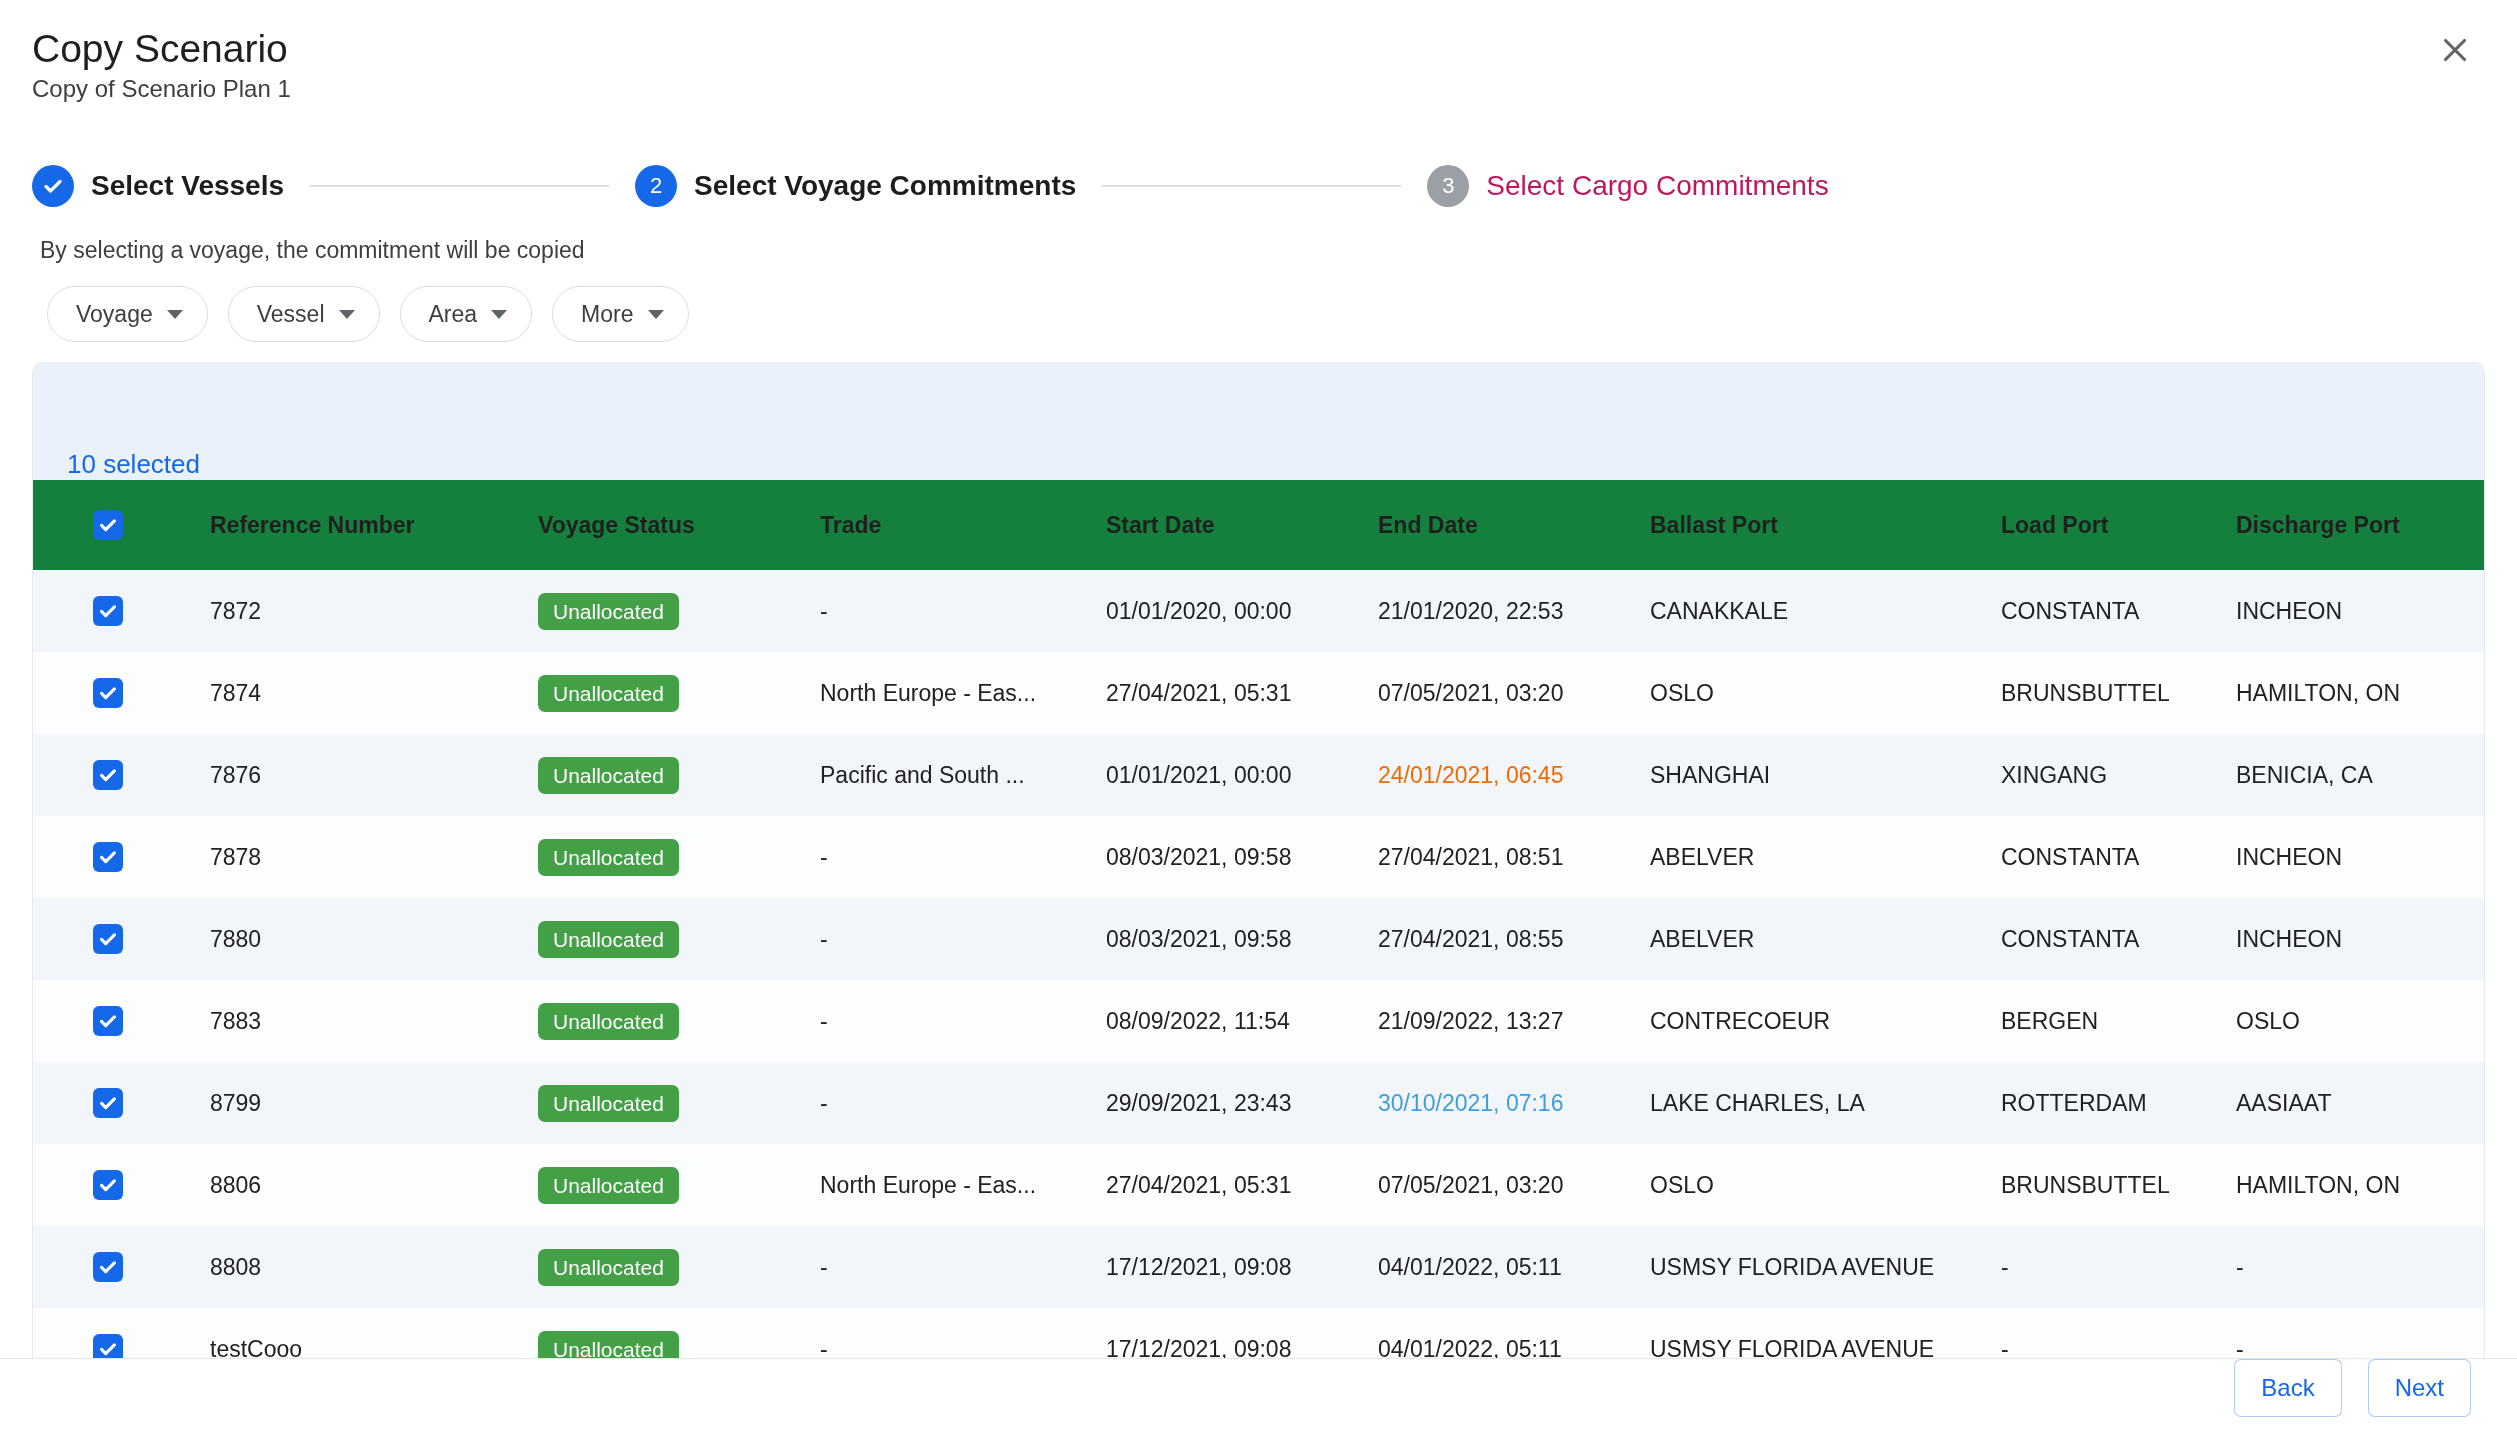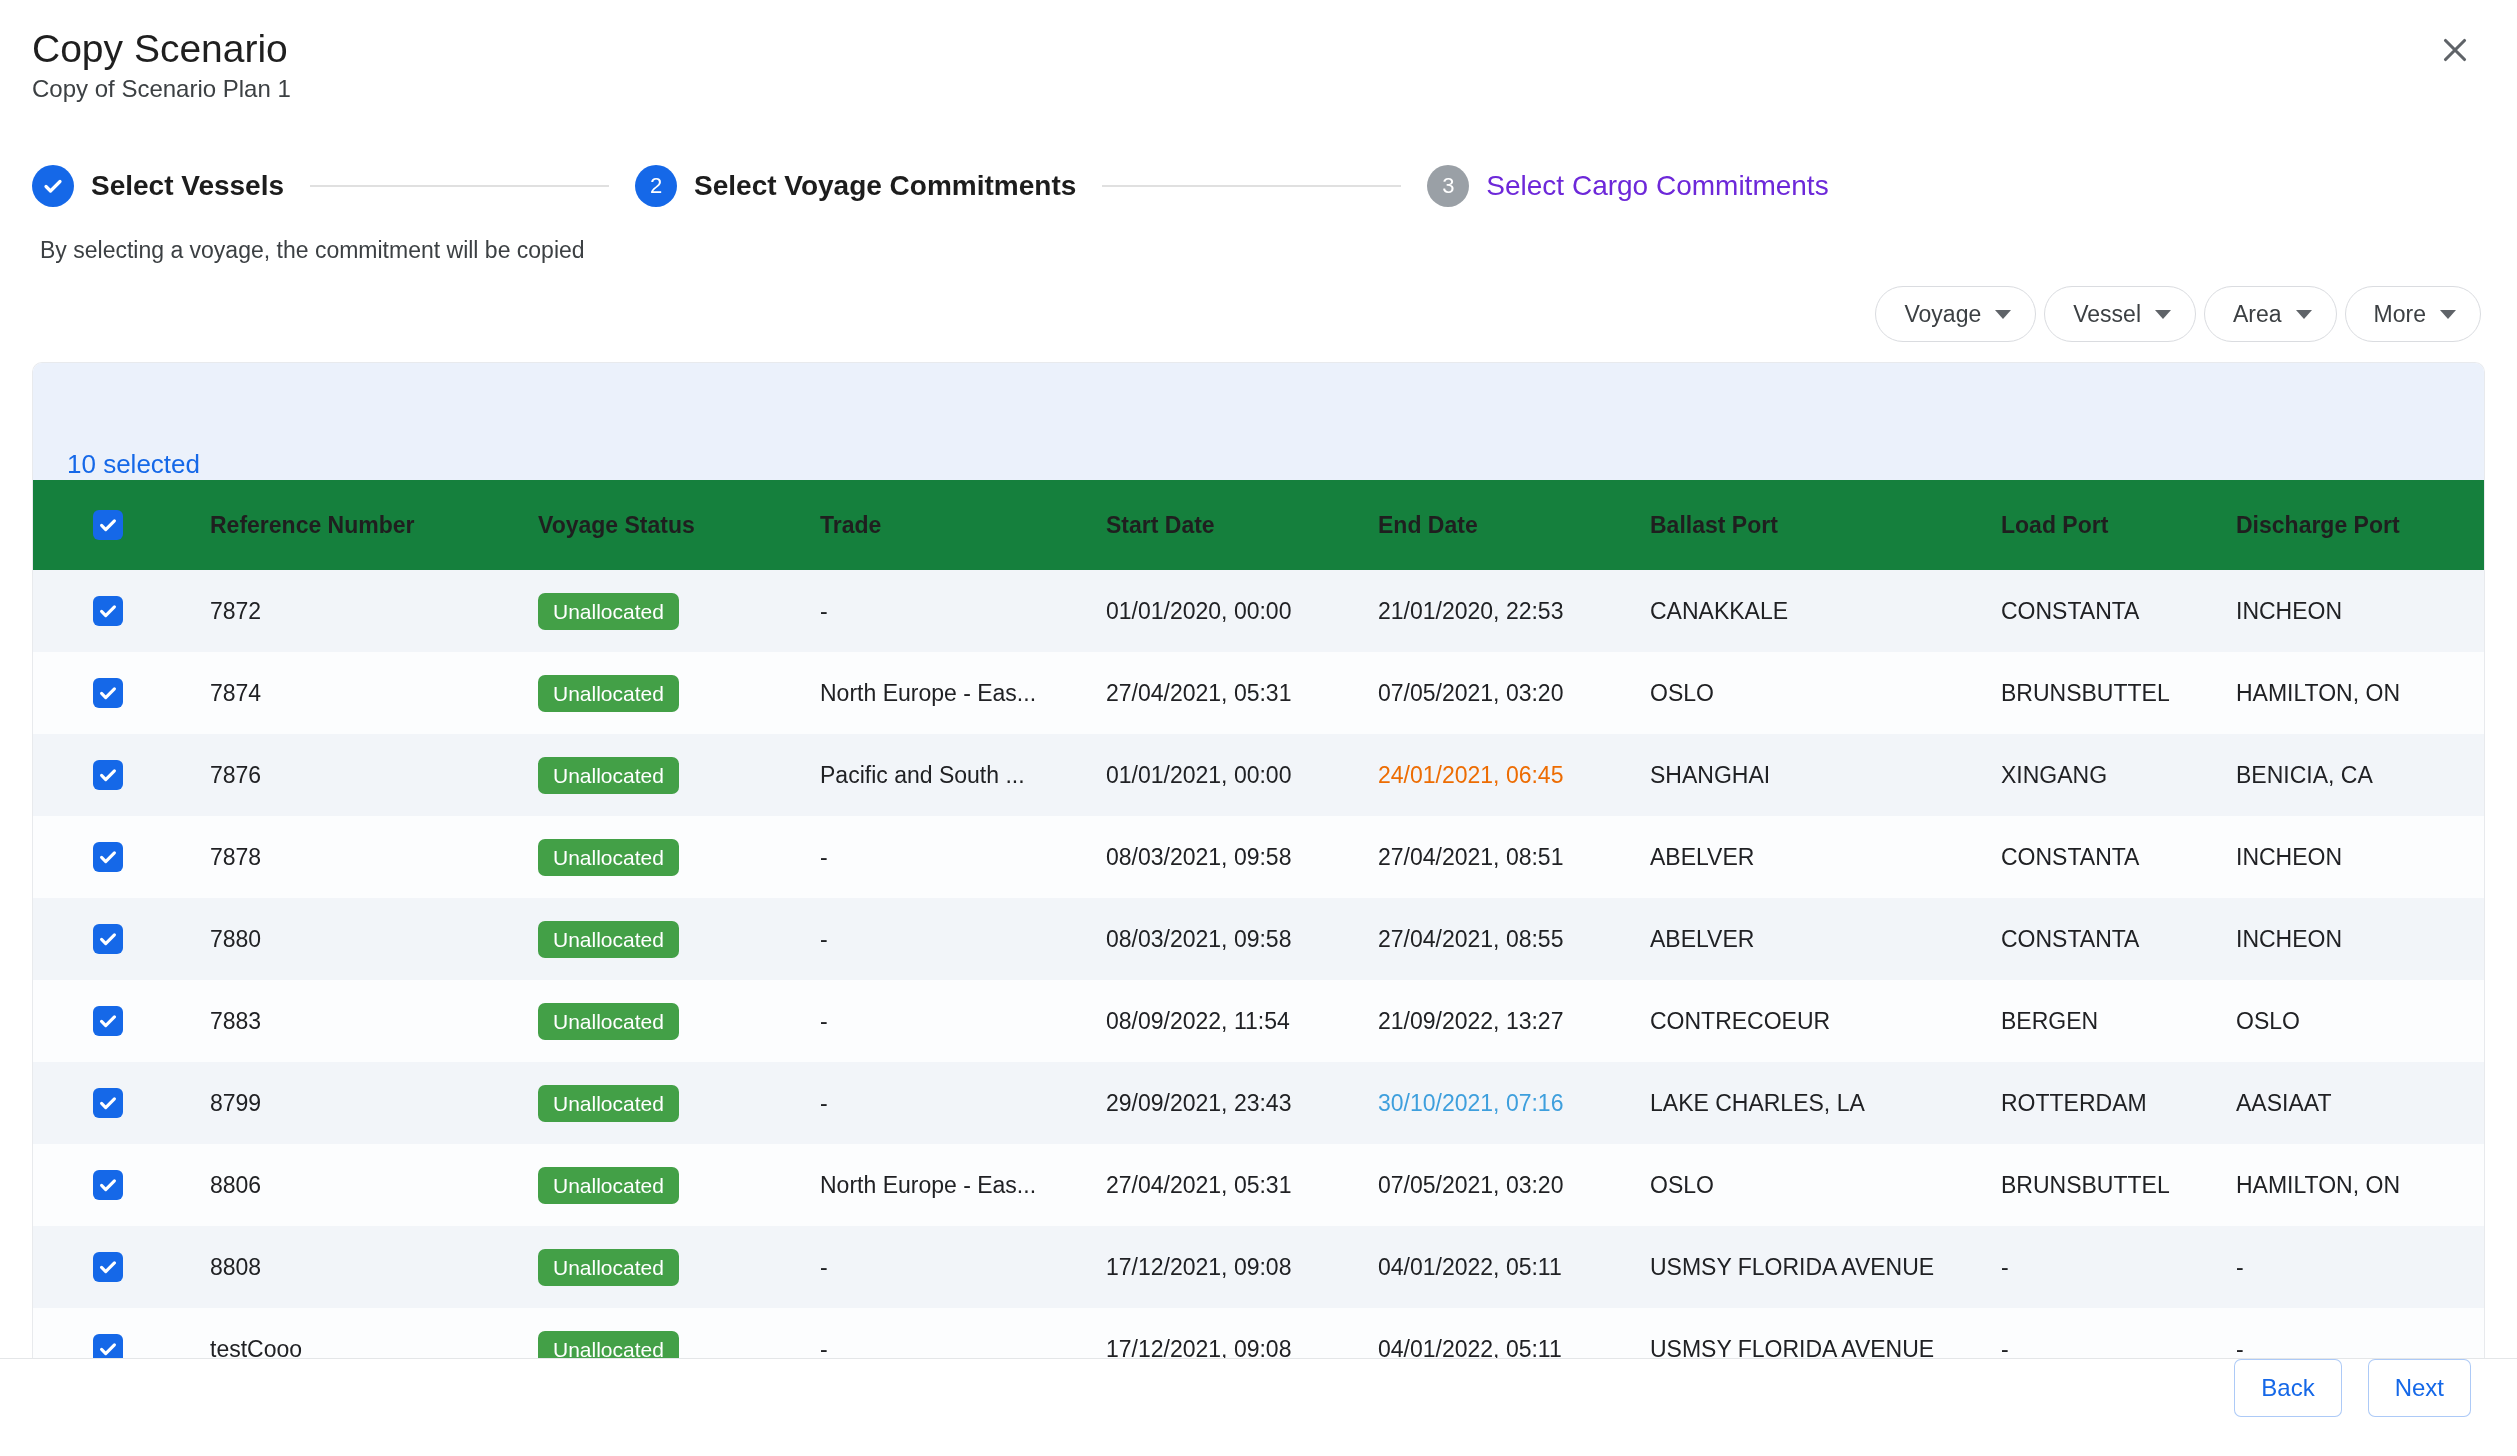--- a/index.html
+++ b/index.html
@@ -26,27 +26,27 @@
   .close-btn svg{width:38px;height:38px;}
 
   
   .stepper{display:flex;align-items:center;margin-top:62px;padding:0 32px;}
   .step{display:flex;align-items:center;cursor:pointer;flex:0 0 auto;}
   .step-circle{width:42px;height:42px;border-radius:50%;display:flex;align-items:center;justify-content:center;color:#fff;font-size:22px;font-weight:500;flex:0 0 auto;}
   .step.completed .step-circle,.step.active .step-circle{background:var(--accent);}
   .step.pending .step-circle{background:var(--gray);}
   .step-circle svg{width:24px;height:24px;}
   .step-label{margin-left:17px;font-size:28px;font-weight:700;color:#1d1d1d;white-space:nowrap;}
-  .step.pending .step-label{color:#6d28d9;font-weight:500;}
+  .step.pending .step-label{color:#be185d;font-weight:500;}
   .connector{width:299px;height:2px;background:#e0e0e0;margin:0 26px;flex:0 0 auto;}
 
   .helper{margin-top:30px;padding:0 40px;font-size:23px;color:var(--muted);}
 
   
-  .filter-row{display:flex;justify-content:flex-end;gap:8px;padding-right:36px;margin-top:22px;}
+  .filter-row{display:flex;gap:20px;padding-right:36px;margin-top:22px;padding-left:47px;}
   .filter-btn{display:flex;align-items:center;gap:14px;height:56px;padding:0 24px 0 28px;border:1.6px solid #dadce0;border-radius:28px;background:#fff;font-family:inherit;font-size:23px;font-weight:500;color:#3c4043;cursor:pointer;}
   .caret{width:0;height:0;border-left:8px solid transparent;border-right:8px solid transparent;border-top:9px solid #5f6368;}
 
   
   .table-card{margin:20px 32px 0 32px;height:1001px;border:1px solid #e8eaed;border-bottom:none;border-radius:10px 10px 0 0;overflow:hidden;background:#fff;}
   .selected-bar{height:117px;background:var(--selbar);display:flex;align-items:flex-end;padding-left:34px;}
   .selected-text{color:var(--accent);font-size:26px;}
   table{width:100%;border-collapse:collapse;table-layout:fixed;}
   thead th{height:90px;background:#15803d;text-align:left;font-size:23px;font-weight:700;color:#1f1f1f;padding-left:28px;white-space:nowrap;}
   tbody td{height:82px;font-size:23px;color:#202124;padding-left:28px;white-space:nowrap;overflow:hidden;}

